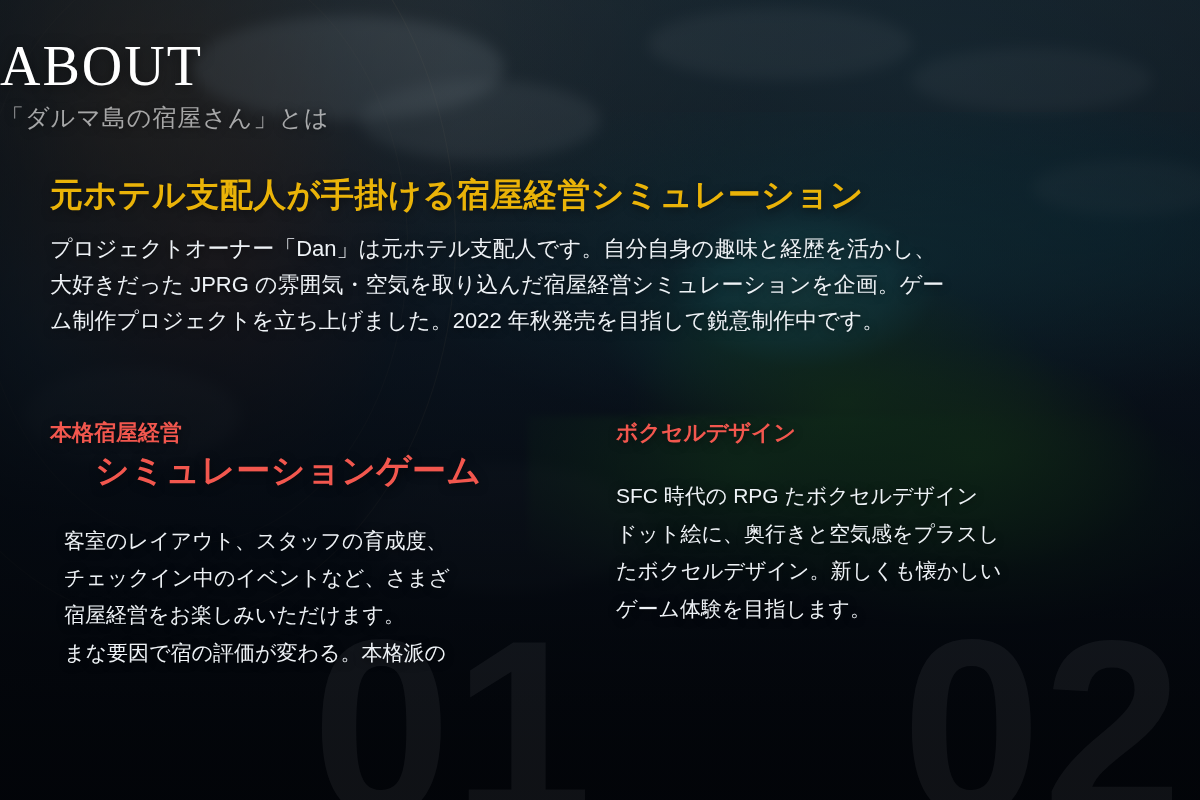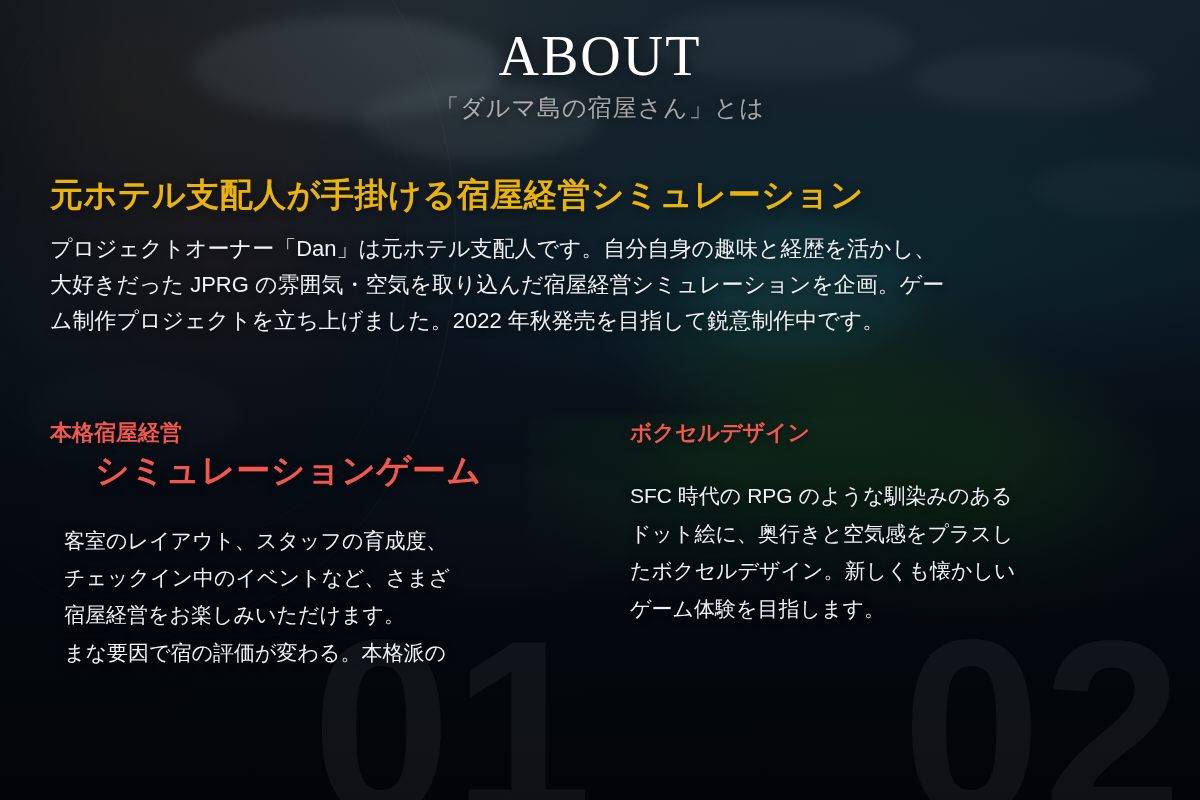--- a/index.html
+++ b/index.html
@@ -98,21 +98,21 @@
     font-size:250px; font-weight:700; letter-spacing:2px;
     color:rgba(255,255,255,.055);
     line-height:1; user-select:none; pointer-events:none;
   }
   .ghost-01 { left:312px; }
   .ghost-02 { left:902px; }
 
   
   .content { position:absolute; inset:0; }
 
-  .hero { text-align:center; padding-top:28px; }
+  .hero { text-align:left; padding-top:38px; }
   .hero-title {
     font-family:"Liberation Serif", serif;
     font-size:56px; line-height:1; color:#ffffff; letter-spacing:2px;
     text-shadow:0 2px 14px rgba(0,0,0,.55);
   }
   .hero-sub {
     margin-top:8px; font-size:24px; color:rgba(255,255,255,.62);
     letter-spacing:1px; text-shadow:0 1px 8px rgba(0,0,0,.6);
   }
 
@@ -122,21 +122,21 @@
     line-height:1.25; text-shadow:0 2px 10px rgba(0,0,0,.55);
   }
   .lede-body {
     margin-top:16px; font-size:22px; line-height:1.62; color:#eef2f6;
     text-shadow:0 1px 8px rgba(0,0,0,.65);
   }
   .lede-body p { white-space:nowrap; }
 
   .cols {
     position:absolute; left:50px; right:50px; top:420px;
-    display:flex; gap:60px;
+    display:flex; gap:46px;
   }
   .col { width:520px; }
   .col-eyebrow {
     font-size:22px; font-weight:700; color:#f2574e; line-height:1.2;
     text-shadow:0 2px 8px rgba(0,0,0,.55);
   }
   .col-title {
     margin-top:4px; font-size:34px; font-weight:700; color:#f2574e;
     letter-spacing:.5px; line-height:1.18;
     text-shadow:0 2px 10px rgba(0,0,0,.55);
@@ -201,21 +201,21 @@
           <p>客室のレイアウト、スタッフの育成度、</p>
           <p>チェックイン中のイベントなど、さまざ</p>
           <p>宿屋経営をお楽しみいただけます。</p>
           <p>まな要因で宿の評価が変わる。本格派の</p>
         </div>
       </div>
 
       <div class="col col-right">
         <div class="col-eyebrow">ボクセルデザイン</div>
         <div class="col-body">
-          <p>SFC 時代の RPG のような馴染みのある</p>
+          <p>SFC 時代の RPG たボクセルデザイン</p>
           <p>ドット絵に、奥行きと空気感をプラスし</p>
           <p>たボクセルデザイン。新しくも懐かしい</p>
           <p>ゲーム体験を目指します。</p>
         </div>
       </div>
 
     </div>
   </div>
 </div>
 

